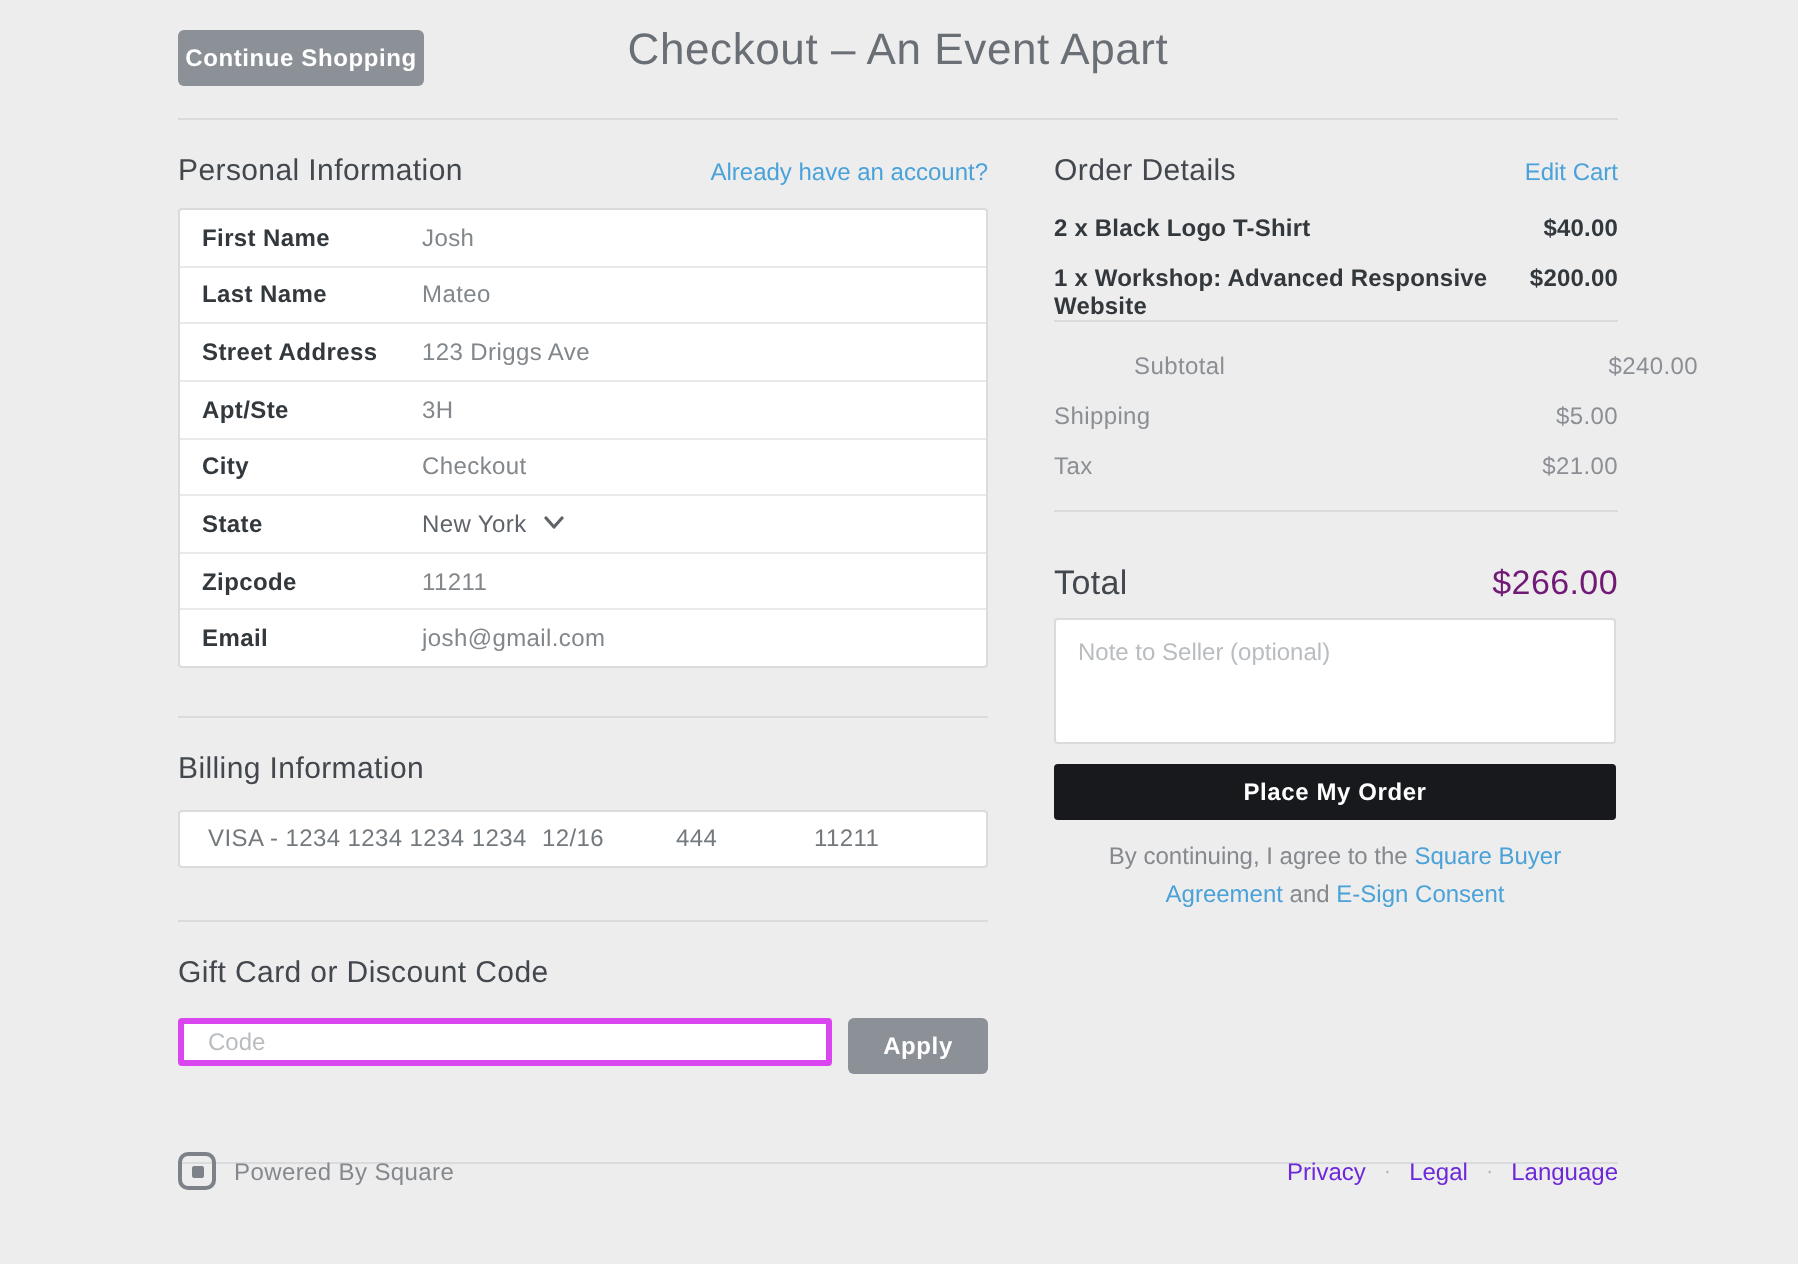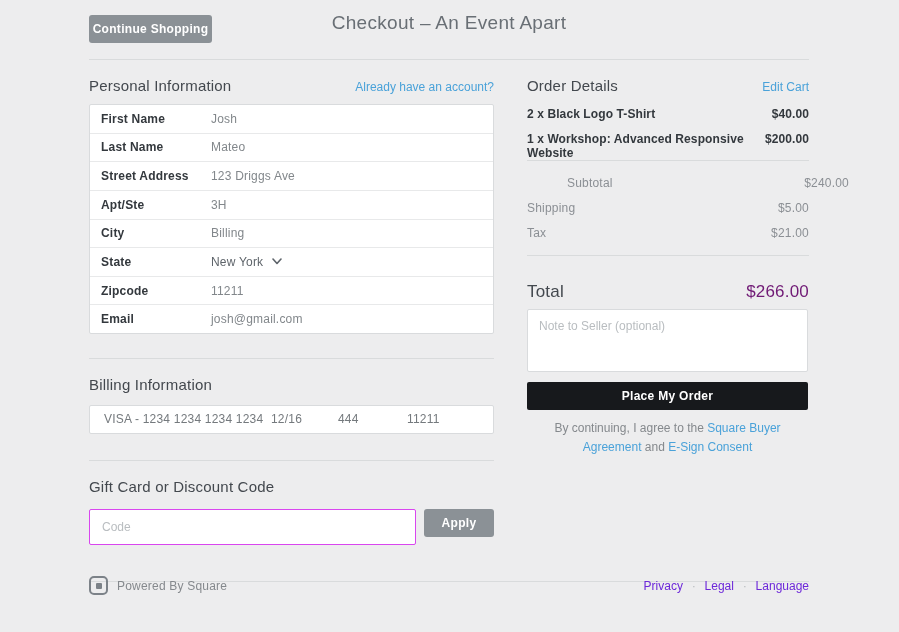--- a/index.html
+++ b/index.html
@@ -31,21 +31,21 @@
     height: 0;
   }
 
   
   .page-title {
     position: absolute;
     top: 12px;
     left: 0;
     width: 100%;
     text-align: center;
-    font-size: 19px;
+    font-size: 22px;
     font-weight: 400;
     color: #696f75;
     letter-spacing: 0.3px;
   }
   .btn {
     display: inline-block;
     border: none;
     border-radius: 3px;
     background: #8b9196;
     color: #ffffff;
@@ -174,23 +174,23 @@
   .gift-row {
     position: absolute;
     top: 432px;
     left: 0;
     width: 405px;
     display: flex;
     gap: 8px;
   }
   .text-input {
     width: 327px;
-    height: 36px;
+    height: 24px;
     background: #ffffff;
-    border: 1px solid #d946ef;
+    border: 3px solid #d946ef;
     border-radius: 2px;
     padding: 0 12px;
     font-family: inherit;
     font-size: 12px;
     color: #5e646a;
     outline: none;
   }
   .text-input::placeholder { color: #b9bdc0; opacity: 1; }
   .apply-btn { width: 70px; height: 28px; }
 
@@ -375,21 +375,21 @@
         <div class="info-row">
           <span class="info-label">Street Address</span>
           <span class="info-value">123 Driggs Ave</span>
         </div>
         <div class="info-row">
           <span class="info-label">Apt/Ste</span>
           <span class="info-value">3H</span>
         </div>
         <div class="info-row">
           <span class="info-label">City</span>
-          <span class="info-value">Billing</span>
+          <span class="info-value">Checkout</span>
         </div>
         <div class="info-row">
           <span class="info-label">State</span>
           <span class="info-value dark">
             <span>New York</span>
             <svg class="chevron" viewBox="0 0 10 7" fill="none">
               <polyline points="1,1 5,5.5 9,1" stroke="#5e646a" stroke-width="1.6" stroke-linecap="round" stroke-linejoin="round"></polyline>
             </svg>
           </span>
         </div>

